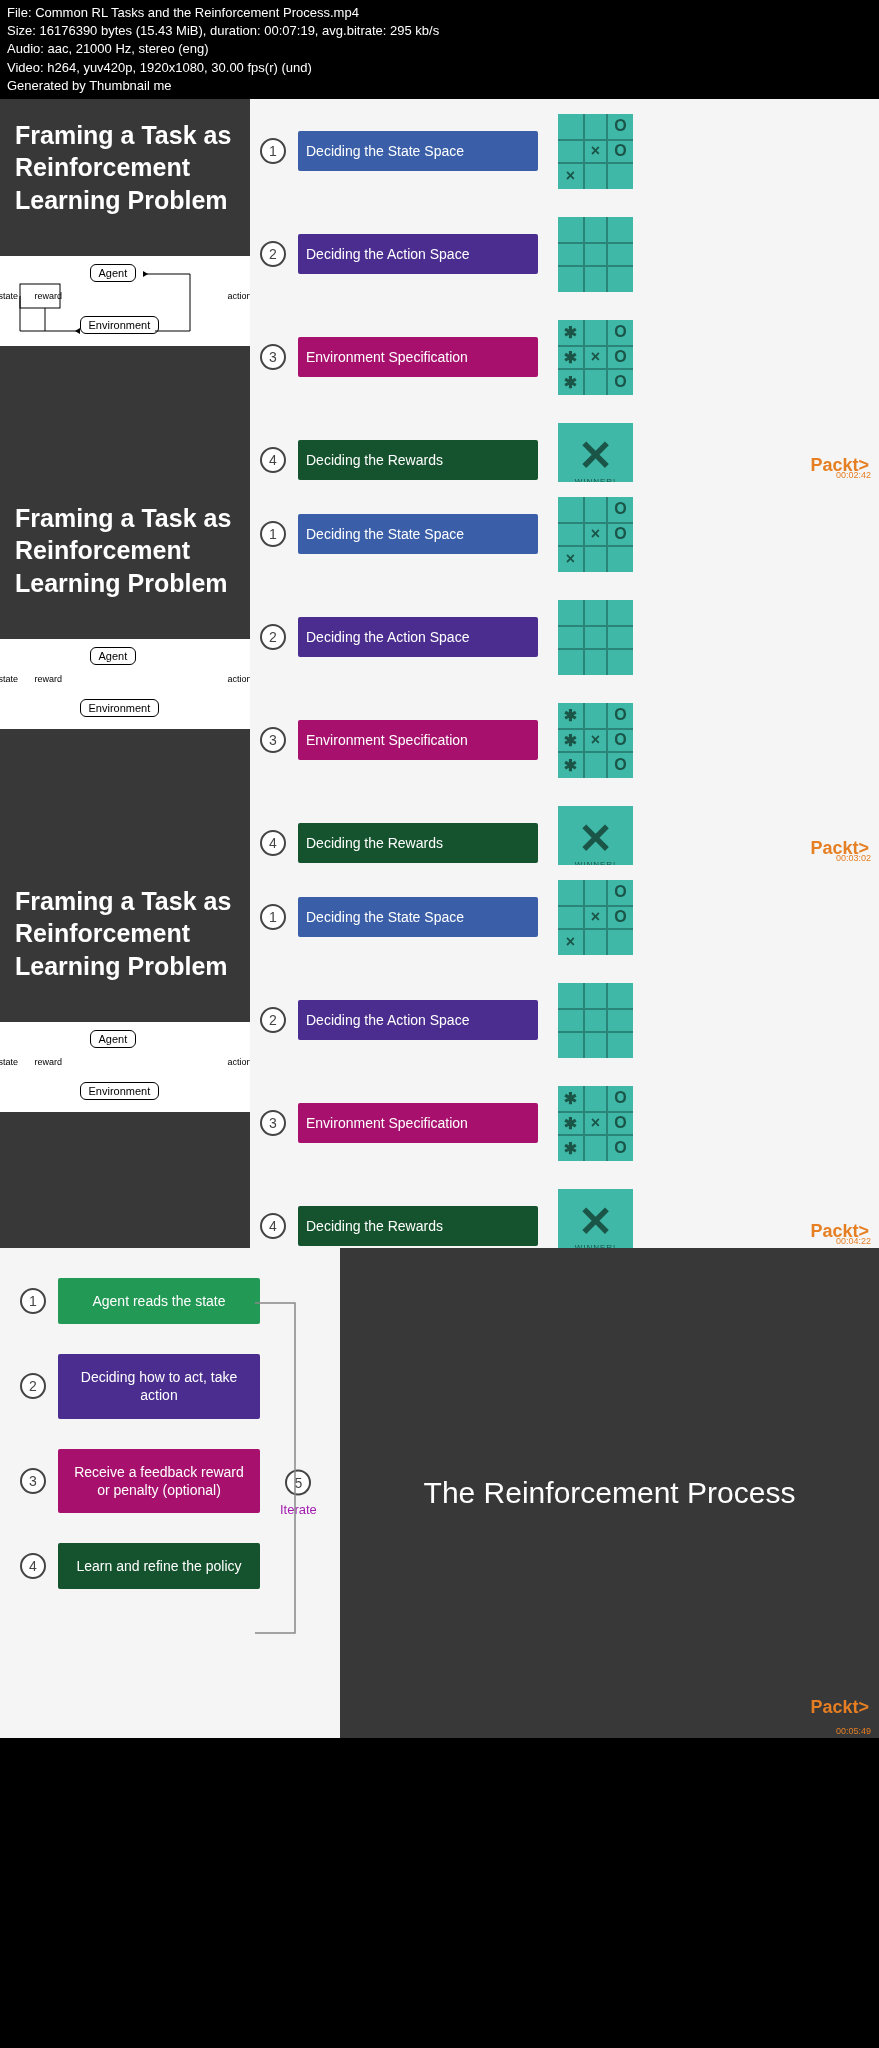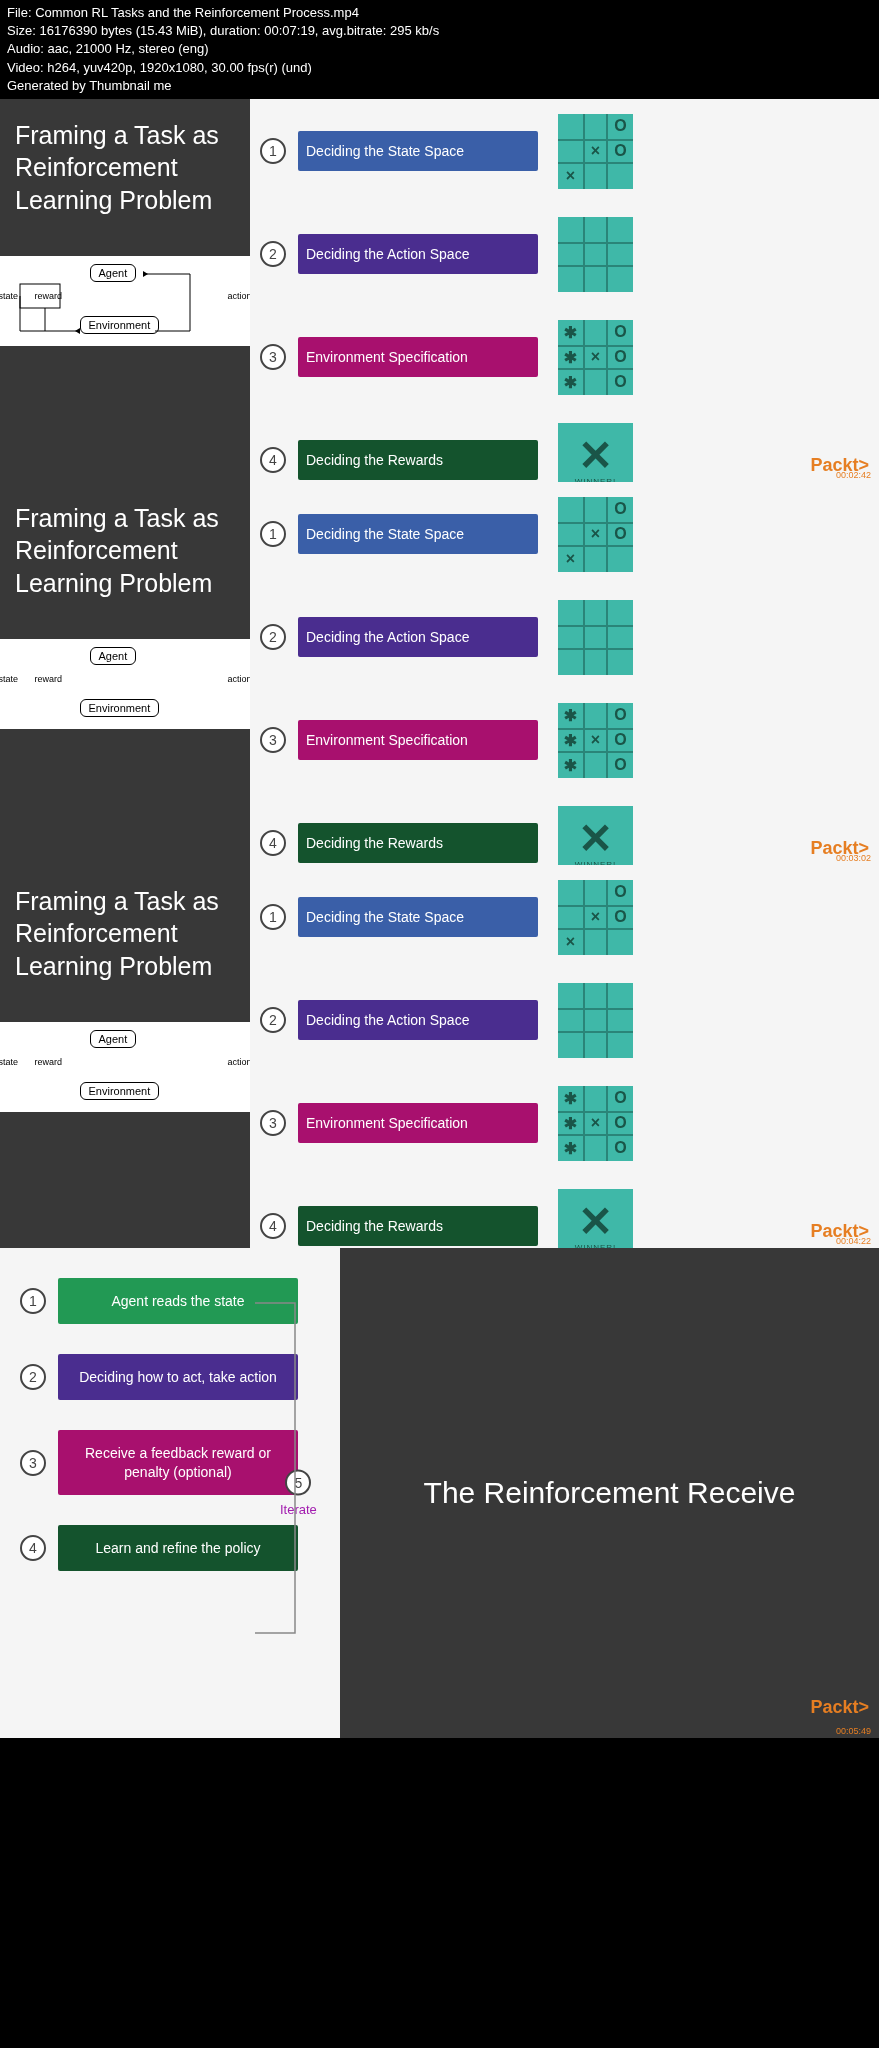--- a/index.html
+++ b/index.html
@@ -1,20 +1,20 @@
 <!DOCTYPE html>
 <html><head>
 <meta charset="utf-8">
 <style>
 *{box-sizing:border-box;margin:0;padding:0}
 body{background:#000;width:879px;font-family:Arial,sans-serif}
 .meta{color:#fff;font-size:13px;padding:4px 7px;line-height:1.4}
 .slide{display:flex;position:relative;height:383px}
 .left{width:250px;background:#383838;color:#fff;padding:20px 15px;display:flex;flex-direction:column}
-.left h2{font-size:25px;font-weight:400;line-height:1.3;margin-bottom:40px}
+.left h2{font-size:25px;font-weight:700;line-height:1.3;margin-bottom:40px}
 .rl-dia{background:#fff;width:261px;height:90px;position:relative;align-self:center;font-size:10px;color:#000}
 .rl-box{position:absolute;border:1px solid #000;border-radius:6px;background:#fff;padding:2px 8px;font-size:11px}
 .rl-agent{top:8px;left:95px}
 .rl-env{bottom:12px;left:85px}
 .rl-lbl{position:absolute;font-size:9px}
 .right{flex:1;background:#f5f5f5;position:relative;padding:15px 10px}
 .step-row{display:flex;align-items:center;margin-bottom:28px;position:relative}
 .num{width:26px;height:26px;border:2px solid #444;border-radius:50%;display:flex;align-items:center;justify-content:center;font-size:14px;color:#444;background:#fff;margin-right:12px;flex-shrink:0}
 .step-box{flex:1;max-width:240px;color:#fff;padding:12px 8px;font-size:14px;border-radius:2px}
 .c-blue{background:#3a5fa8}
@@ -30,21 +30,21 @@
 .ttt-win{width:75px;height:75px;background:#3fb8a8;margin-left:20px;display:flex;flex-direction:column;align-items:center;justify-content:center;flex-shrink:0}
 .ttt-win .bx{font-size:42px;color:#1a5548;font-weight:bold;line-height:1}
 .ttt-win .wl{font-size:8px;color:#1a5548;letter-spacing:1px}
 .brand{position:absolute;bottom:6px;right:10px;color:#e67e22;font-size:18px;font-weight:bold}
 .ts{position:absolute;bottom:2px;right:8px;color:#e67e22;font-size:9px}
 .slide2{display:flex;height:490px;position:relative}
 .s2-left{width:340px;background:#f5f5f5;padding:30px 20px;position:relative}
 .s2-right{flex:1;background:#383838;color:#fff;display:flex;align-items:center;justify-content:center}
 .s2-right h2{font-size:30px;font-weight:400;text-align:center;line-height:1.4}
 .s2-step{display:flex;align-items:center;margin-bottom:30px}
-.s2-box{width:240px;color:#fff;text-align:center;padding:14px 10px;font-size:14px;line-height:1.3;border-radius:2px}
+.s2-box{width:202px;color:#fff;text-align:center;padding:14px 10px;font-size:14px;line-height:1.3;border-radius:2px}
 .iter{position:absolute;left:280px;top:50%;transform:translateY(-50%);text-align:center}
 .iter .num{margin:0 auto 6px}
 .iter-lbl{font-size:13px;color:#a21caf}
 </style>
 </head>
 <body>
 
 <div class="meta">
 <div>File: Common RL Tasks and the Reinforcement Process.mp4</div>
 <div>Size: 16176390 bytes (15.43 MiB), duration: 00:07:19, avg.bitrate: 295 kb/s</div>
@@ -291,17 +291,17 @@
       </div>
 <div class="iter">
 <div class="num">5</div>
 <div class="iter-lbl">Iterate</div>
 </div>
 <svg width="340" height="490" style="position:absolute;top:0;left:0;pointer-events:none">
 <path d="M255 55 L295 55 L295 385 L255 385" fill="none" stroke="#888" stroke-width="1.5"></path>
 </svg>
 </div>
 <div class="s2-right">
-<h2>The Reinforcement Receive</h2>
+<h2>The Reinforcement Process</h2>
 </div>
 <div class="brand" style="bottom:20px">Packt&gt;</div>
 <div class="ts">00:05:49</div>
 </div>
 
 </body></html>

